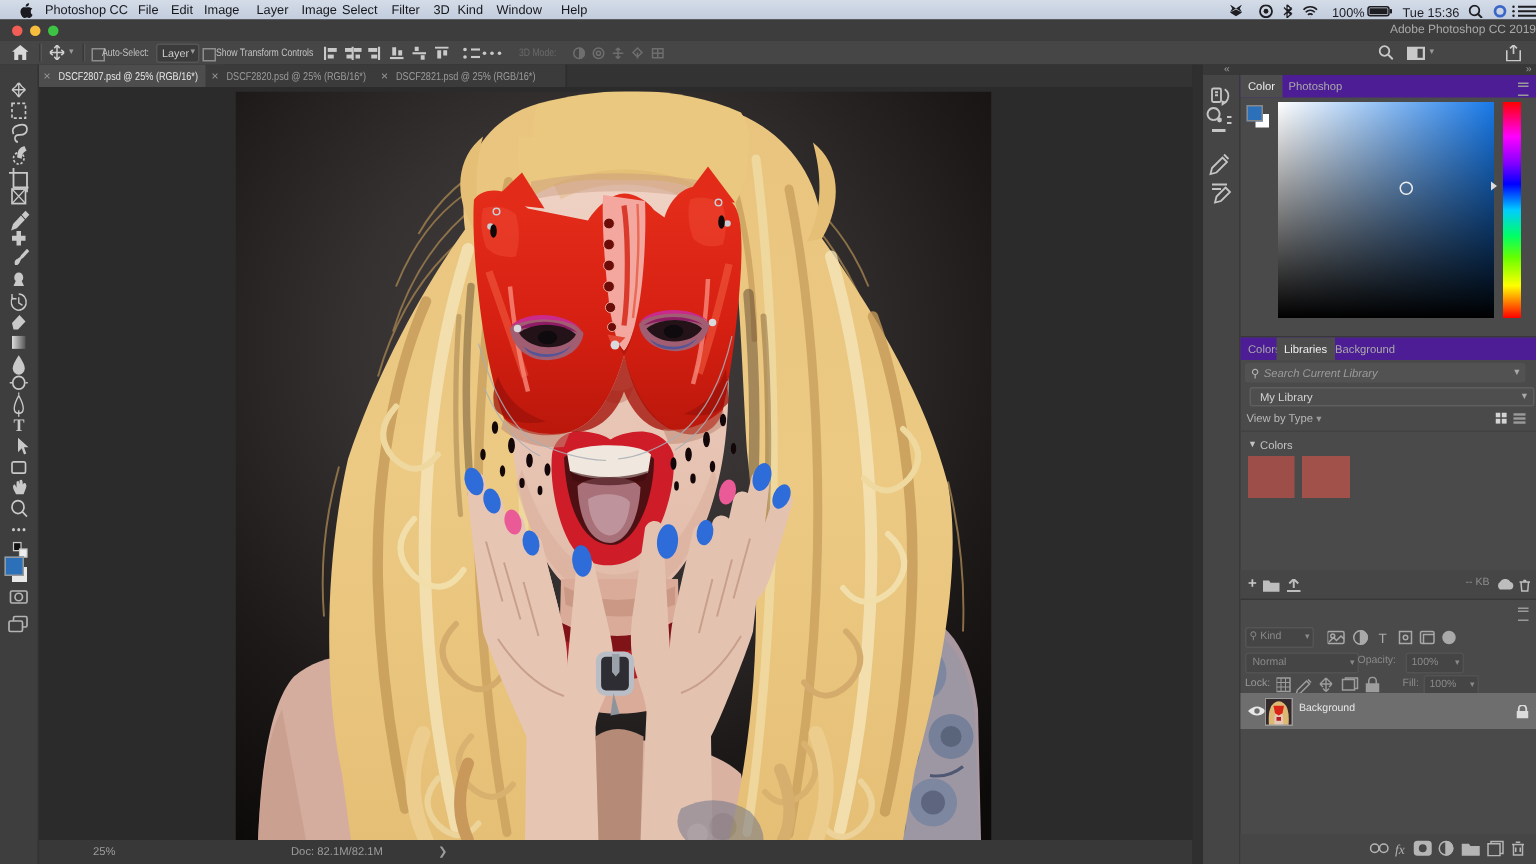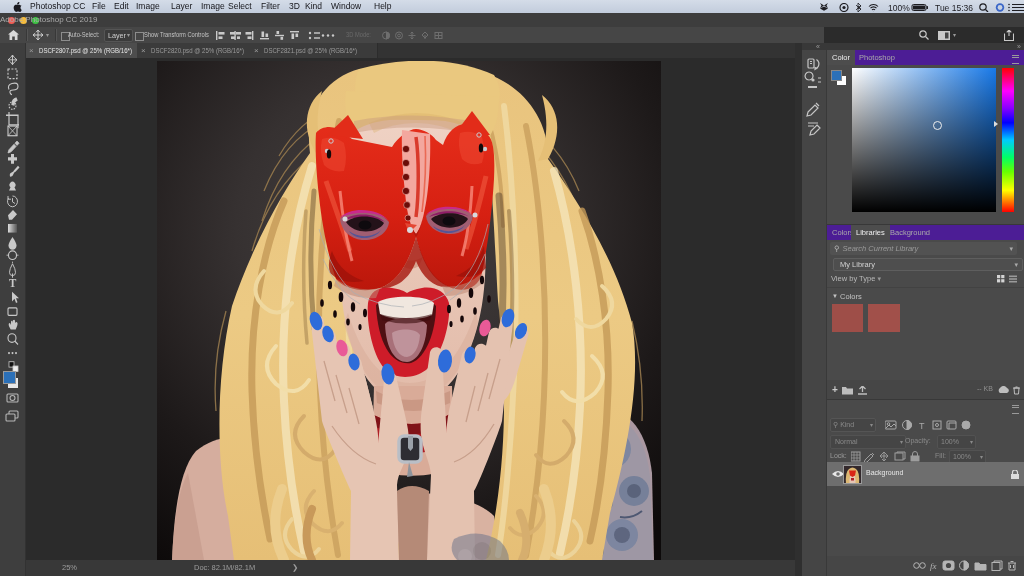--- a/index.html
+++ b/index.html
@@ -7,24 +7,24 @@
        font-family:"Liberation Sans",sans-serif;background:#2b2b2b;
        -webkit-font-smoothing:antialiased}
   .abs{position:absolute}
   
   #menubar{left:0;top:0;width:1024px;height:13px;
     background:linear-gradient(#d4dce8,#c2ccdc);color:#111;}
   #menubar .mi{position:absolute;top:1px;line-height:11px;color:#15151a;font-size:8.5px}
   
   #titlebar{left:0;top:13px;width:1024px;height:14px;background:#3d3d3d;}
   .tl{position:absolute;top:4px;width:7px;height:7px;border-radius:50%}
-  #titlebar .t{position:absolute;left:0;top:2px;width:100%;text-align:left;
+  #titlebar .t{position:absolute;left:0;top:2px;width:100%;text-align:right;
     font-size:8px;color:#a9a9a9}
   
-  #optbar{left:0;top:27px;width:824px;height:16px;background:#464646;
+  #optbar{left:0;top:27px;width:1024px;height:16px;background:#464646;
     border-bottom:1px solid #2e2e2e;color:#c3c3c3;font-size:7.2px}
   .ob{position:absolute;top:0;height:16px;line-height:16px;font-size:7.2px}
   .sep{position:absolute;top:2px;width:1px;height:12px;background:#383838;border-right:1px solid #555}
   .cb{position:absolute;top:4.5px;width:7px;height:7px;border:1px solid #8d8d8d;background:#464646}
   .dd{position:absolute;top:2px;height:11px;background:#3b3b3b;border:1px solid #555;
       border-radius:2px;color:#cfcfcf;font-size:7.2px;line-height:11px;padding:0 3px}
   
   #tabstrip{left:25px;top:43px;width:770px;height:15px;background:#333333}
   .dtab{position:absolute;top:0;height:15px;font-size:7.6px;line-height:15px;
     color:#9b9b9b;background:#3b3b3b;border-right:1px solid #2c2c2c;padding-left:14px}

